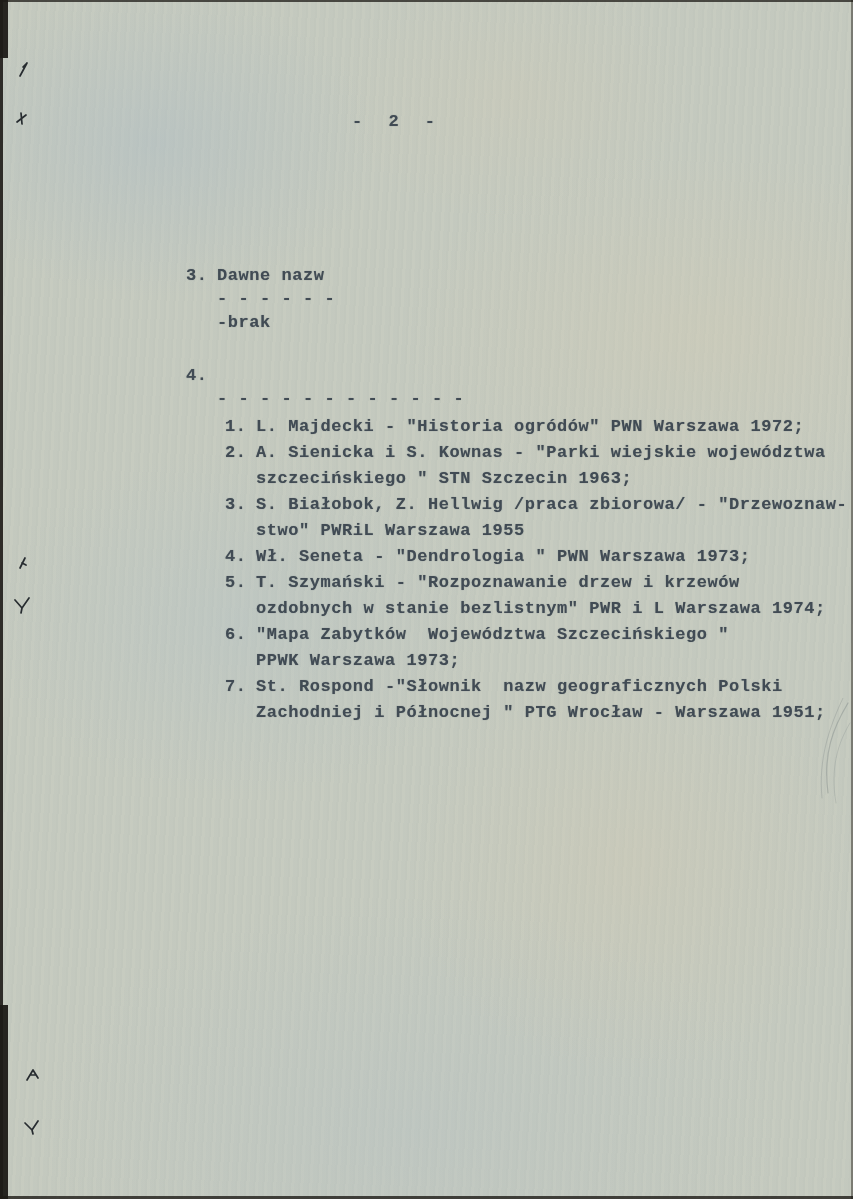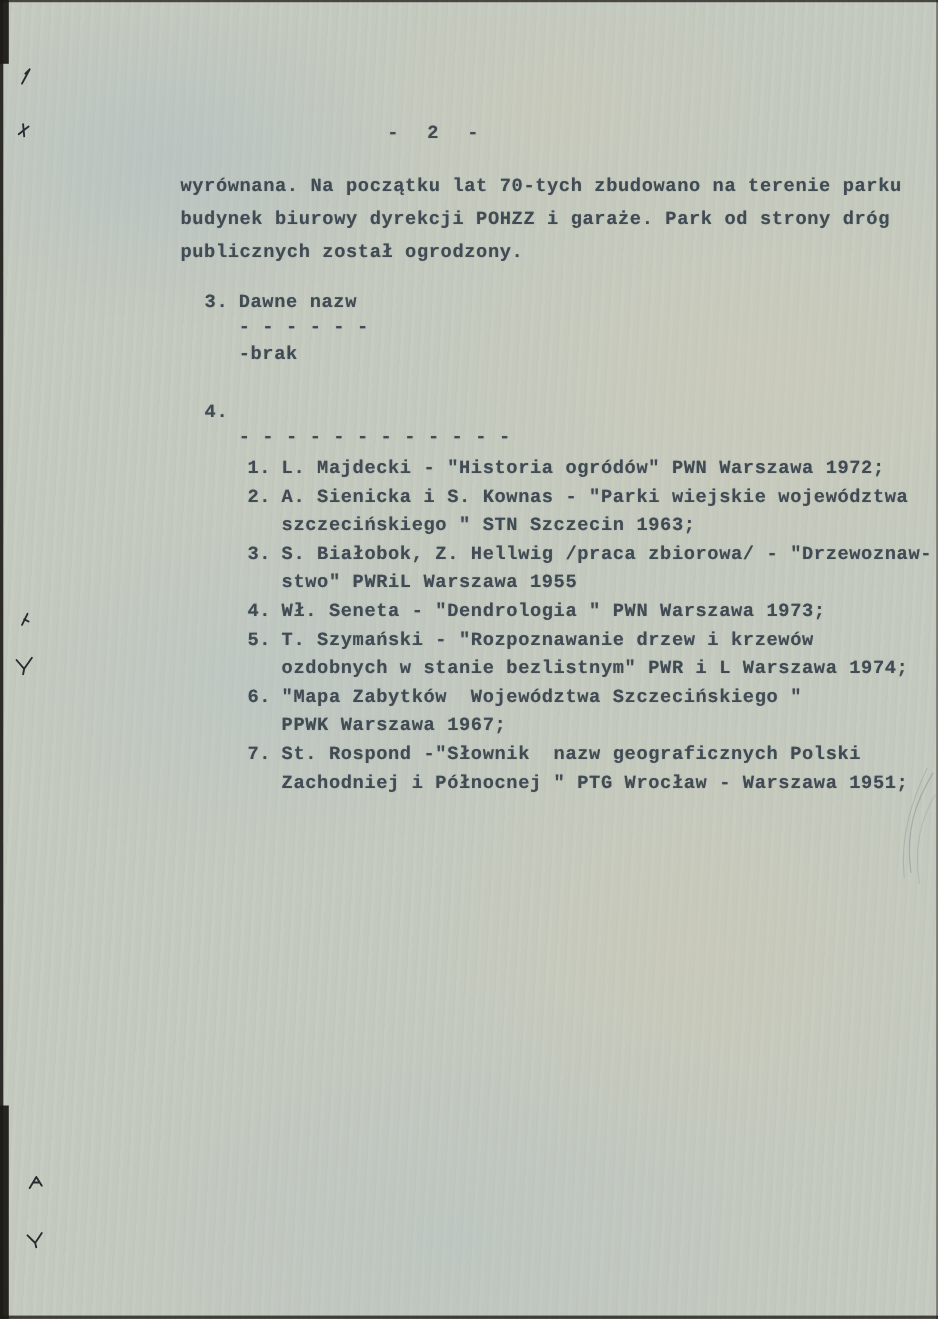--- a/index.html
+++ b/index.html
@@ -86,25 +86,20 @@
     </svg>
 
   <svg class="crease" width="75" height="112" viewBox="0 0 75 112">
     <path d="M70 5 C 55 30, 45 55, 50 95" stroke="rgba(96,106,110,0.30)" stroke-width="1.2"></path>
     <path d="M65 0 C 52 28, 40 60, 44 100" stroke="rgba(96,106,110,0.22)" stroke-width="1"></path>
     <path d="M72 25 C 60 45, 52 70, 58 105" stroke="rgba(96,106,110,0.18)" stroke-width="1"></path>
   </svg>
 
   <div class="t abs pagenum">- 2 -</div>
 
-  <div class="abs para">
-    <div class="t">wyrównana. Na początku lat 70-tych zbudowano na terenie parku</div>
-    <div class="t">budynek biurowy dyrekcji POHZZ i garaże. Park od strony dróg</div>
-    <div class="t">publicznych został ogrodzony.</div>
-  </div>
 
   <div class="abs sec3-head sec-head">
     <span class="t num">3.</span>
     <span class="t">Dawne nazw</span>
   </div>
   <div class="t abs sec3-underline">- - - - - -</div>
   <div class="t abs sec3-note">-brak</div>
 
   <div class="abs sec4-head sec-head">
     <span class="t num">4.</span>
@@ -142,21 +137,21 @@
       <span class="t num">5.</span>
       <div>
         <div class="t">T. Szymański - "Rozpoznawanie drzew i krzewów</div>
         <div class="t">ozdobnych w stanie bezlistnym" PWR i L Warszawa 1974;</div>
       </div>
     </div>
     <div class="li">
       <span class="t num">6.</span>
       <div>
         <div class="t">"Mapa Zabytków  Województwa Szczecińskiego "</div>
-        <div class="t">PPWK Warszawa 1967;</div>
+        <div class="t">PPWK Warszawa 1973;</div>
       </div>
     </div>
     <div class="li">
       <span class="t num">7.</span>
       <div>
         <div class="t">St. Rospond -"Słownik  nazw geograficznych Polski</div>
         <div class="t">Zachodniej i Północnej " PTG Wrocław - Warszawa 1951;</div>
       </div>
     </div>
   </div>

